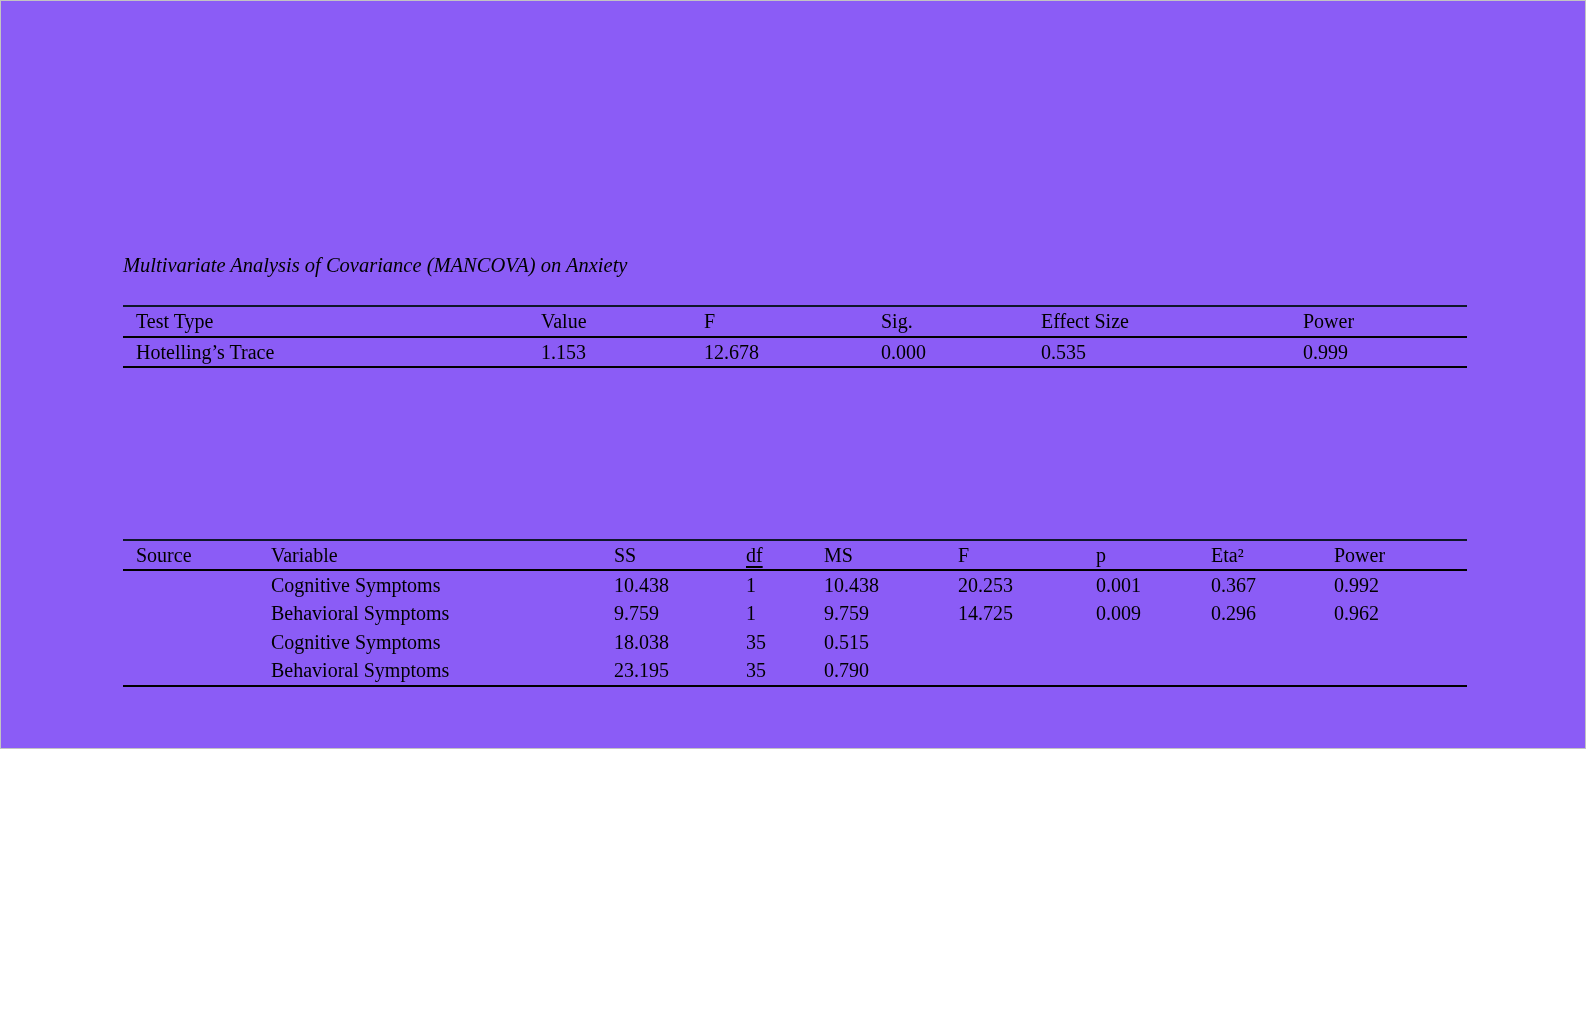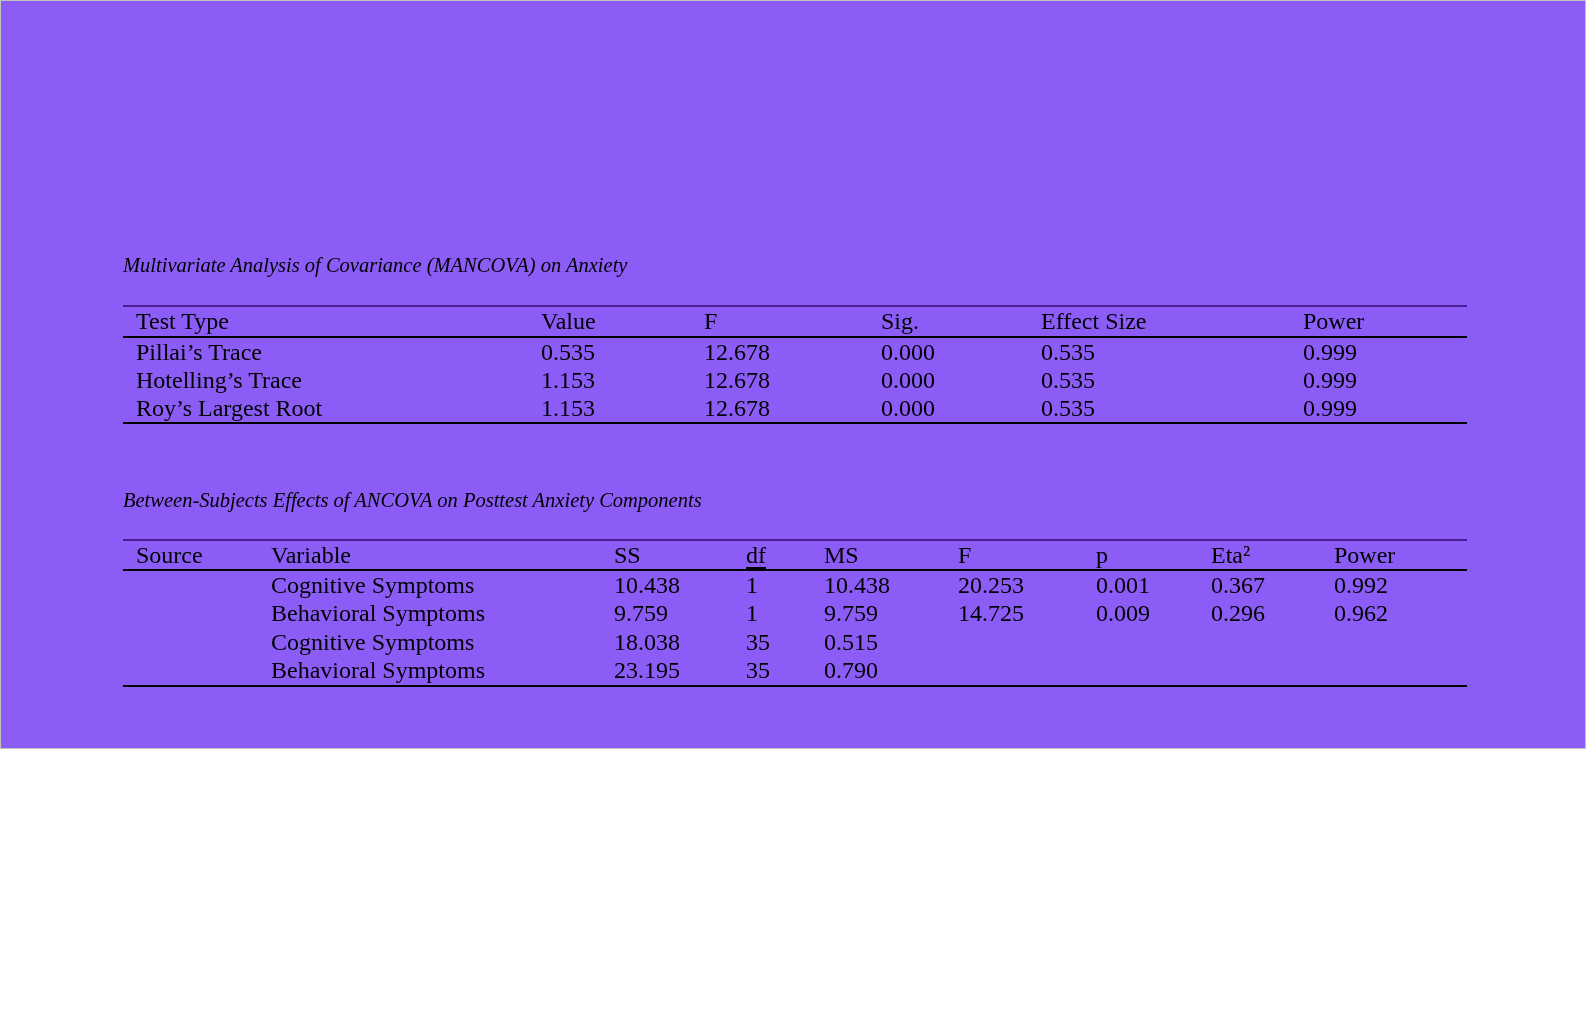--- a/index.html
+++ b/index.html
@@ -29,22 +29,22 @@
   }
   #title1 { top: 251px; }
   #title2 { top: 486px; }
 
   table {
     position: absolute;
     left: 122px;
     width: 1344px;
     table-layout: fixed;
     border-collapse: collapse;
-    font-size: 24px;
-    border-top: 2px solid #4c1d95;
+    font-size: 20px;
+    border-top: 2px solid #0f172a;
     border-bottom: 2px solid #000000;
   }
   #table1 { top: 304px; }
   #table2 { top: 538px; }
 
   th, td {
     padding: 0;
     text-align: left;
     vertical-align: middle;
     white-space: nowrap;
@@ -90,47 +90,30 @@
         <th class="c1">Test Type</th>
         <th>Value</th>
         <th>F</th>
         <th>Sig.</th>
         <th>Effect Size</th>
         <th>Power</th>
       </tr>
     </thead>
     <tbody>
       <tr>
-        <td class="c1">Pillai’s Trace</td>
-        <td>0.535</td>
-        <td>12.678</td>
-        <td>0.000</td>
-        <td>0.535</td>
-        <td>0.999</td>
-      </tr>
-      <tr>
         <td class="c1">Hotelling’s Trace</td>
-        <td>1.153</td>
-        <td>12.678</td>
-        <td>0.000</td>
-        <td>0.535</td>
-        <td>0.999</td>
-      </tr>
-      <tr>
-        <td class="c1">Roy’s Largest Root</td>
         <td>1.153</td>
         <td>12.678</td>
         <td>0.000</td>
         <td>0.535</td>
         <td>0.999</td>
       </tr>
     </tbody>
   </table>
 
-  <p class="tbl-title" id="title2">Between-Subjects Effects of ANCOVA on Posttest Anxiety Components</p>
 
   <table id="table2">
     <colgroup>
       <col style="width:148px">
         <col style="width:343px">
         <col style="width:132px">
       <col style="width:78px">
         <col style="width:134px">
         <col style="width:138px">
       <col style="width:115px">

